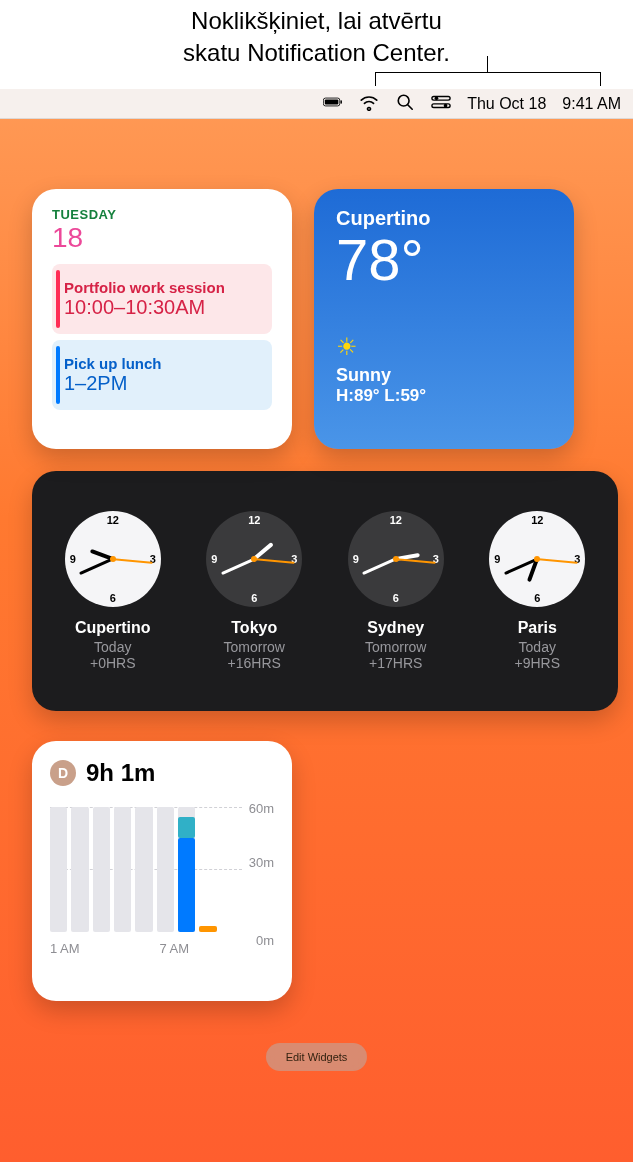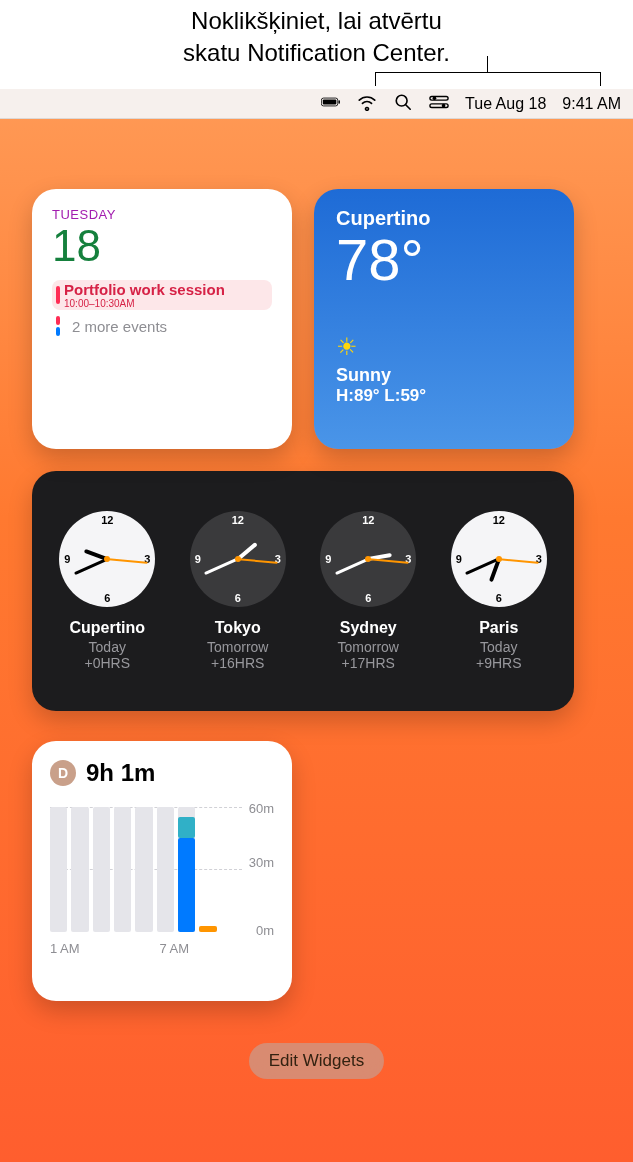--- a/index.html
+++ b/index.html
@@ -68,56 +68,56 @@
       box-shadow: 0 10px 25px rgba(0,0,0,0.2);
     }
     .calendar-widget {
       width: 260px;
       height: 260px;
       background: #fff;
       padding: 18px 20px;
     }
     .cal-day {
       font-size: 13px;
-      font-weight: 400;
-      color: #a21caf;
+      font-weight: 700;
+      color: #15803d;
       text-transform: uppercase;
       letter-spacing: 0.5px;
     }
     .cal-date {
-      font-size: 44px;
+      font-size: 28px;
       font-weight: 400;
-      color: #15803d;
+      color: #ec4899;
       line-height: 1;
       margin: 2px 0 12px 0;
     }
     .cal-event {
       border-radius: 8px;
-      padding: 1px 8px;
+      padding: 15px 8px;
       margin-bottom: 6px;
       position: relative;
       padding-left: 12px;
     }
     .cal-event::before {
       content: '';
       position: absolute;
       left: 4px;
       top: 6px;
       bottom: 6px;
       width: 4px;
       border-radius: 2px;
     }
     .cal-event.pink { background: #fde7e9; }
     .cal-event.pink::before { background: #ff2d55; }
     .cal-event.blue { background: #e1f0fb; }
     .cal-event.blue::before { background: #007aff; }
     .cal-event-title { font-size: 15px; font-weight: 600; }
     .cal-event.pink .cal-event-title { color: #d62246; }
     .cal-event.blue .cal-event-title { color: #0560c9; }
-    .cal-event-time { font-size: 10px; }
+    .cal-event-time { font-size: 20px; }
     .cal-event.pink .cal-event-time { color: #d62246; }
     .cal-event.blue .cal-event-time { color: #0560c9; }
     .cal-more {
       display: flex;
       align-items: center;
       gap: 8px;
       margin-top: 6px;
       padding-left: 4px;
     }
     .cal-more-dots {
@@ -137,21 +137,21 @@
       padding: 18px 22px;
       color: #fff;
     }
     .wx-city { font-size: 20px; font-weight: 600; }
     .wx-temp { font-size: 58px; font-weight: 300; margin-top: -4px; }
     .wx-icon { margin-top: 40px; font-size: 24px; }
     .wx-cond { font-size: 18px; font-weight: 600; margin-top: 4px; }
     .wx-range { font-size: 17px; font-weight: 600; }
 
     .clocks-widget {
-      width: 542px;
+      width: 586px;
       height: 240px;
       background: #1c1c1e;
       border-radius: 24px;
       display: flex;
       justify-content: space-around;
       align-items: center;
       padding: 18px 10px;
       color: #fff;
       margin-bottom: 30px;
     }
@@ -200,21 +200,21 @@
     .st-xlabel { font-size:13px; color:#8e8e93; }
 
     .edit-widgets {
       display:block;
       margin: 42px auto 0 auto;
       padding: 8px 20px;
       border-radius: 18px;
       border: none;
       background: rgba(180,180,180,0.5);
       backdrop-filter: blur(10px);
-      font-size: 17px;
+      font-size: 11px;
       font-weight: 500;
       color: #332211;
     }
   </style>
 </head>
 <body>
 
 <div class="callout-text">
   <span>Noklikšķiniet, lai atvērtu</span><br>
   <span>skatu Notification Center.</span>
@@ -244,40 +244,40 @@
         </svg>
     </span>
     <span>
       <svg viewBox="0 0 22 16">
           <rect x="1" y="2" width="20" height="4" rx="2" fill="none" stroke="#000" stroke-width="1.5"></rect>
           <circle cx="6" cy="4" r="2" fill="#000"></circle>
           <rect x="1" y="10" width="20" height="4" rx="2" fill="none" stroke="#000" stroke-width="1.5"></rect>
           <circle cx="16" cy="12" r="2" fill="#000"></circle>
         </svg>
     </span>
-    <span class="menubar-text">Tue Aug 18</span>
+    <span class="menubar-text">Thu Oct 18</span>
     <span class="menubar-text">9:41 AM</span>
   </div>
 
   <div class="widgets-area">
 
     <div class="row1">
       <div class="widget calendar-widget">
         <div class="cal-day">TUESDAY</div>
         <div class="cal-date">18</div>
         <div id="cal-events">
             <div class="cal-event pink">
               <div class="cal-event-title">Portfolio work session</div>
                  <div class="cal-event-time">10:00–10:30AM</div>
             </div>
+            <div class="cal-event blue">
+              <div class="cal-event-title">Pick up lunch</div>
+                 <div class="cal-event-time">1–2PM</div>
+            </div>
           </div>
-        <div class="cal-more">
-          <span class="cal-more-dots"></span>
-          <span class="cal-more-text">2 more events</span>
-        </div>
       </div>
 
       <div class="widget weather-widget">
         <div class="wx-city">Cupertino</div>
         <div class="wx-temp">78°</div>
         <div class="wx-icon" style="color:#ffd60a;">☀</div>
         <div class="wx-cond">Sunny</div>
         <div class="wx-range">H:89° L:59°</div>
       </div>
     </div>
@@ -345,21 +345,21 @@
     <div class="widget screentime-widget">
       <div class="st-header">
         <div class="st-avatar">D</div>
         <div class="st-total">9h 1m</div>
       </div>
       <div class="st-chart">
         <div class="st-line" style="top:6px"></div>
         <div class="st-grid-label" style="top:0">60m</div>
         <div class="st-line" style="top:68px"></div>
         <div class="st-grid-label" style="top:54px">30m</div>
-        <div class="st-grid-label" style="top:122px">0m</div>
+        <div class="st-grid-label" style="top:132px">0m</div>
         <div class="st-bars" id="st-bars">
             <div class="st-bar" style="height: 100%;"></div>
             <div class="st-bar" style="height: 100%;"></div>
             <div class="st-bar" style="height: 100%;"></div>
             <div class="st-bar" style="height: 100%;"></div>
             <div class="st-bar" style="height: 100%;"></div>
             <div class="st-bar" style="height: 100%;"></div>
             <div class="st-bar" style="height: 100%;">
               <div class="st-bar-fill" style="background: rgb(0, 122, 255); height: 93.75px; bottom: 0px;"></div>
               <div class="st-bar-fill" style="background: rgb(48, 176, 199); height: 20.8333px; bottom: 93.75px;"></div>

